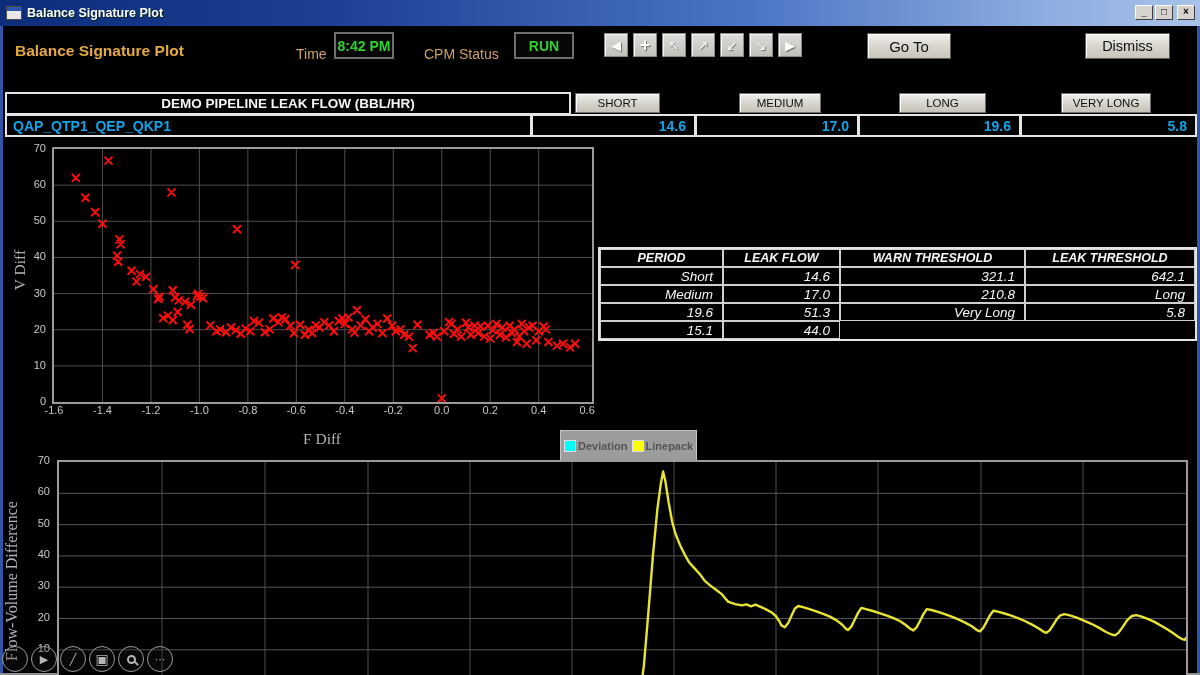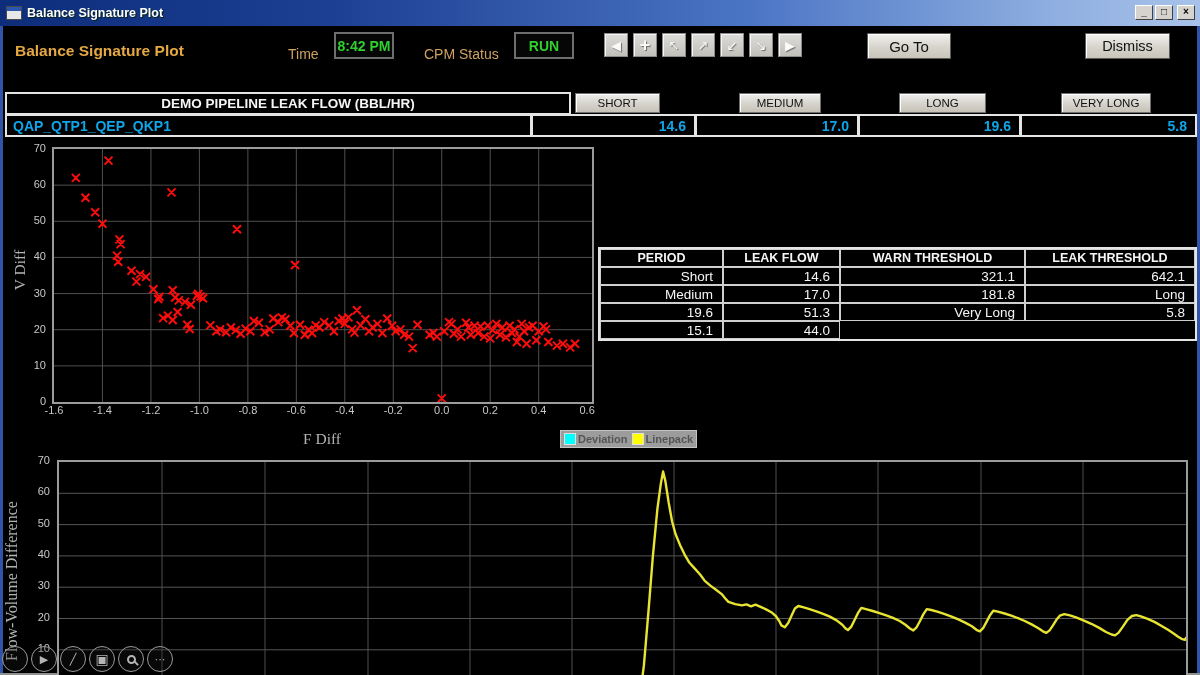--- a/index.html
+++ b/index.html
@@ -44,29 +44,29 @@
   .banner-r2{position:absolute;left:0;top:22px;width:1192px;height:23px;display:grid;
     grid-template-columns:527px 164px 163px 162px 1fr;}
   .banner-cell{border:2px solid #e4e4e4;border-left-width:1px;color:#0ea5e9;font-size:14px;
     display:flex;align-items:center;}
   .banner-cell.name{border-left-width:2px;font-weight:bold;padding-left:6px;}
   .banner-cell.num{justify-content:flex-end;padding-right:8px;font-weight:600;}
   
   .ttable{position:absolute;left:598px;top:247px;width:599px;border:2px solid #e4e4e4;background:#000;
     display:grid;grid-template-columns:123px 117px 185px 1fr;}
   .tcell{border:1px solid #cfcfcf;height:18px;color:#f5f5f5;font-size:13px;
-    display:flex;align-items:center;}
+    display:flex;align-items:center;font-style:italic;}
   .tcell.th{font-weight:bold;justify-content:center;font-size:12.5px;}
   .tcell.td{justify-content:flex-end;padding-right:9px;font-size:13.5px;}
   
   .tick-label{position:absolute;color:#c8c8c8;font-size:11px;}
   .axis-title{position:absolute;color:#b2b2b2;font-family:"Liberation Serif","DejaVu Serif",serif;font-size:15.5px;}
   .frame{position:absolute;background:#000;}
   
-  .legend{position:absolute;left:560px;top:430px;height:18px;background:#9c9c9c;border:1px solid #c4c4c4;
+  .legend{position:absolute;left:560px;top:430px;height:32px;background:#9c9c9c;border:1px solid #c4c4c4;
     display:flex;align-items:center;padding:8px 3px;gap:4px;}
   .legend-item{display:flex;align-items:center;gap:2px;cursor:default;}
   .legend-swatch{width:12px;height:12px;border:1px solid #dfdfdf;}
   .legend-label{font-size:11px;font-weight:bold;color:#555;}
   
   .chart-toolbar{position:absolute;left:2px;top:646px;display:flex;gap:3px;z-index:5;}
   .tb-btn{width:26px;height:26px;border:1.5px solid #9a9a9a;border-radius:50%;
     display:flex;align-items:center;justify-content:center;color:#b5b5b5;font-size:11px;background:rgba(30,30,30,.25);cursor:default;}
   .icon-lens{position:relative;width:9px;height:9px;border:2px solid #b5b5b5;border-radius:50%;}
   .icon-lens::after{content:"";position:absolute;width:6px;height:2px;background:#b5b5b5;
@@ -86,21 +86,21 @@
       <span class="winbtn">□</span>
       <span class="winbtn close">×</span>
     </span>
   </div>
   <div class="side-border" style="left:0"></div>
   <div class="side-border" style="right:0"></div>
   <div class="bottom-border"></div>
 
   <div class="appheader">
     <div class="hdr-title">Balance Signature Plot</div>
-    <div class="hdr-label" style="left:285px">Time</div>
+    <div class="hdr-label" style="left:293px">Time</div>
     <div class="val-box" style="left:331px">8:42 PM</div>
     <div class="hdr-label" style="left:421px">CPM Status</div>
     <div class="val-box" style="left:511px">RUN</div>
     <div class="navrow" id="nav-buttons">
         <div class="navbtn" title="arrow-left">◀</div>
         <div class="navbtn plus" title="move">+</div>
         <div class="navbtn" title="arrow-up-left">↖</div>
         <div class="navbtn" title="arrow-up-right">↗</div>
         <div class="navbtn" title="arrow-down-left">↙</div>
         <div class="navbtn" title="arrow-down-right">↘</div>
@@ -176,21 +176,21 @@
       <div class="tcell th">PERIOD</div>
       <div class="tcell th">LEAK FLOW</div>
       <div class="tcell th">WARN THRESHOLD</div>
       <div class="tcell th">LEAK THRESHOLD</div>
       <div class="tcell td">Short</div>
       <div class="tcell td">14.6</div>
       <div class="tcell td">321.1</div>
       <div class="tcell td">642.1</div>
       <div class="tcell td">Medium</div>
       <div class="tcell td">17.0</div>
-      <div class="tcell td">181.8</div>
+      <div class="tcell td">210.8</div>
       <div class="tcell td">Long</div>
       <div class="tcell td">19.6</div>
       <div class="tcell td">51.3</div>
       <div class="tcell td">Very Long</div>
       <div class="tcell td">5.8</div>
       <div class="tcell td">15.1</div>
       <div class="tcell td">44.0</div>
     </div>
 
   <div class="legend" id="legend">

